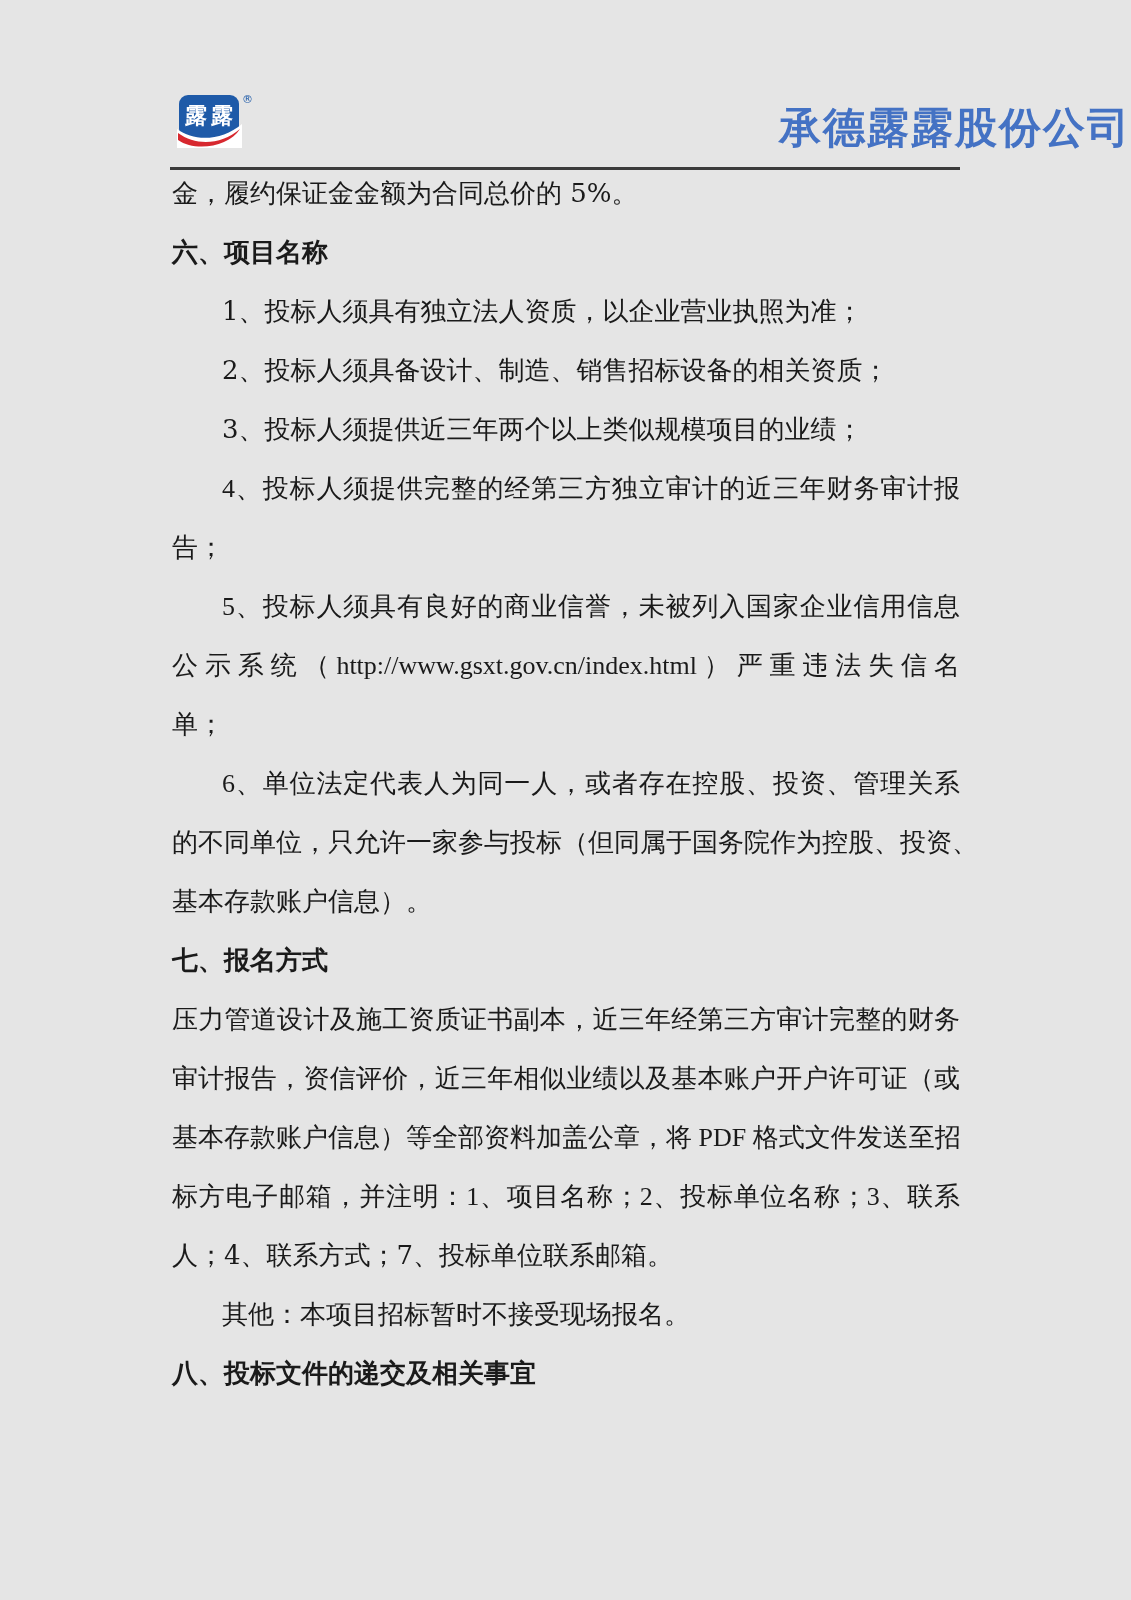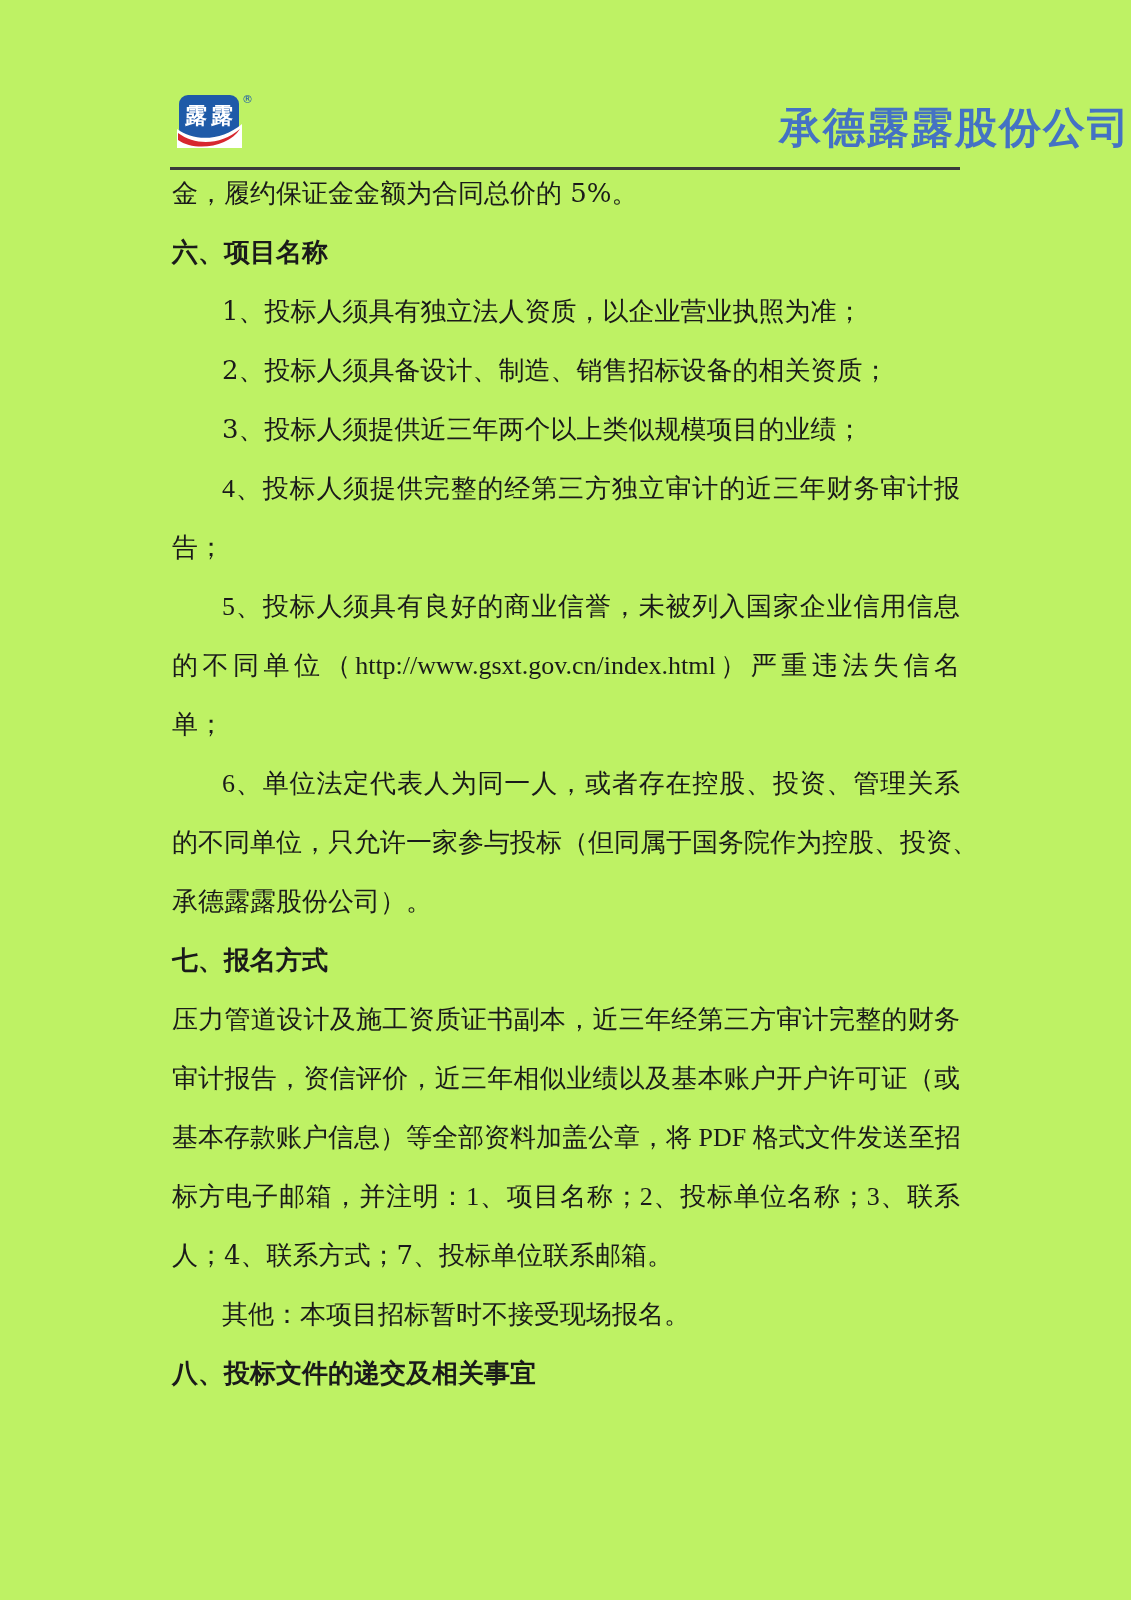--- a/index.html
+++ b/index.html
@@ -1,20 +1,20 @@
 <!DOCTYPE html>
 <html style="--title-blue: #4472C4; --logo-blue: #1E5AA8; --logo-red: #D7282F; --rule-dark: #3B3B3B; --text-color: #1A1A1A;"><head>
 <meta charset="utf-8">
 <style>
   html, body { margin: 0; padding: 0; background: #ffffff; }
   .page {
     position: relative;
     width: 1131px;
     height: 1600px;
-    background: #bef264;
+    background: #e5e5e5;
     font-family: "DejaVu Serif", serif;
     color: var(--text-color, #1a1a1a);
     overflow: hidden;
   }
 
   
   .logo {
     position: absolute;
     left: 176px;
     top: 90px;
@@ -104,25 +104,25 @@
 
   <main class="doc-body">
       <p class="line body">金，履约保证金金额为合同总价的 5%。</p>
       <p class="line heading">六、项目名称</p>
       <p class="line body indent">1、投标人须具有独立法人资质，以企业营业执照为准；</p>
       <p class="line body indent">2、投标人须具备设计、制造、销售招标设备的相关资质；</p>
       <p class="line body indent">3、投标人须提供近三年两个以上类似规模项目的业绩；</p>
       <p class="line body indent justify">4、投标人须提供完整的经第三方独立审计的近三年财务审计报</p>
       <p class="line body">告；</p>
       <p class="line body indent justify">5、投标人须具有良好的商业信誉，未被列入国家企业信用信息</p>
-      <p class="line body justify">的不同单位（http://www.gsxt.gov.cn/index.html）严重违法失信名</p>
+      <p class="line body justify">公示系统（http://www.gsxt.gov.cn/index.html）严重违法失信名</p>
       <p class="line body">单；</p>
       <p class="line body indent justify">6、单位法定代表人为同一人，或者存在控股、投资、管理关系</p>
       <p class="line body justify">的不同单位，只允许一家参与投标（但同属于国务院作为控股、投资、</p>
-      <p class="line body">承德露露股份公司）。</p>
+      <p class="line body">基本存款账户信息）。</p>
       <p class="line heading">七、报名方式</p>
       <p class="line body justify">压力管道设计及施工资质证书副本，近三年经第三方审计完整的财务</p>
       <p class="line body justify">审计报告，资信评价，近三年相似业绩以及基本账户开户许可证（或</p>
       <p class="line body justify">基本存款账户信息）等全部资料加盖公章，将 PDF 格式文件发送至招</p>
       <p class="line body justify">标方电子邮箱，并注明：1、项目名称；2、投标单位名称；3、联系</p>
       <p class="line body">人；4、联系方式；7、投标单位联系邮箱。</p>
       <p class="line body indent">其他：本项目招标暂时不接受现场报名。</p>
       <p class="line heading">八、投标文件的递交及相关事宜</p>
     </main>
 

